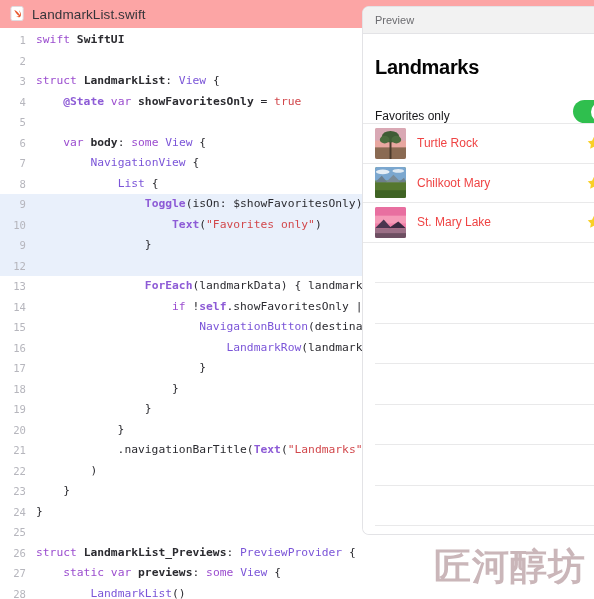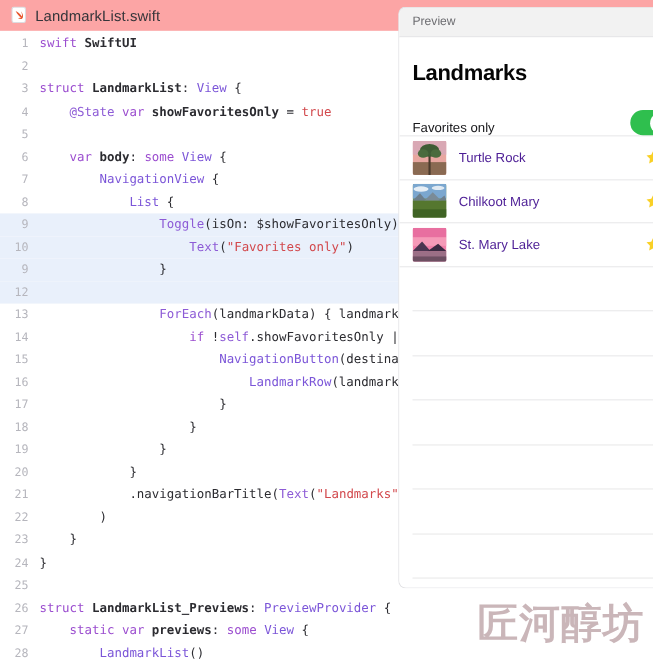--- a/index.html
+++ b/index.html
@@ -77,21 +77,21 @@
     left: 36px; top: 0;
     color: #2b2b30;
   }
   .code-line.hl {
     background: #e9f0fb;
   }
 
   
   .kw  { color: #9b4dcf; }          
   .typ { color: #7b55d8; font-weight: normal; }  
-  .fn  { color: #8d5bd6; }          
+  .fn  { color: #8d5bd6; font-weight: bold; }          
   .str { color: #d2484c; }          
   .bool{ color: #d2484c; }          
   .id  { color: #2b2b30; font-weight: bold; text-align: right; }
   .plain { color: #2b2b30; }
 
   
   #preview-panel {
     position: absolute;
     left: 362px; top: 6px;
     width: 260px; height: 529px;
@@ -177,21 +177,21 @@
   .landmark-row .thumb {
     width: 31px; height: 31px;
     border-radius: 2px;
     flex: 0 0 auto;
     margin-right: 11px;
     overflow: hidden;
     position: relative;
   }
   .landmark-row .lm-name {
     font-size: 12px;
-    color: #4c1d95;
+    color: #ef4444;
     flex: 1 1 auto;
   }
   .landmark-row .star-icon {
     width: 16px; height: 16px;
     flex: 0 0 auto;
     margin-right: 4px;
   }
   .landmark-row .chevron-icon {
     width: 8px; height: 12px;
     flex: 0 0 auto;

